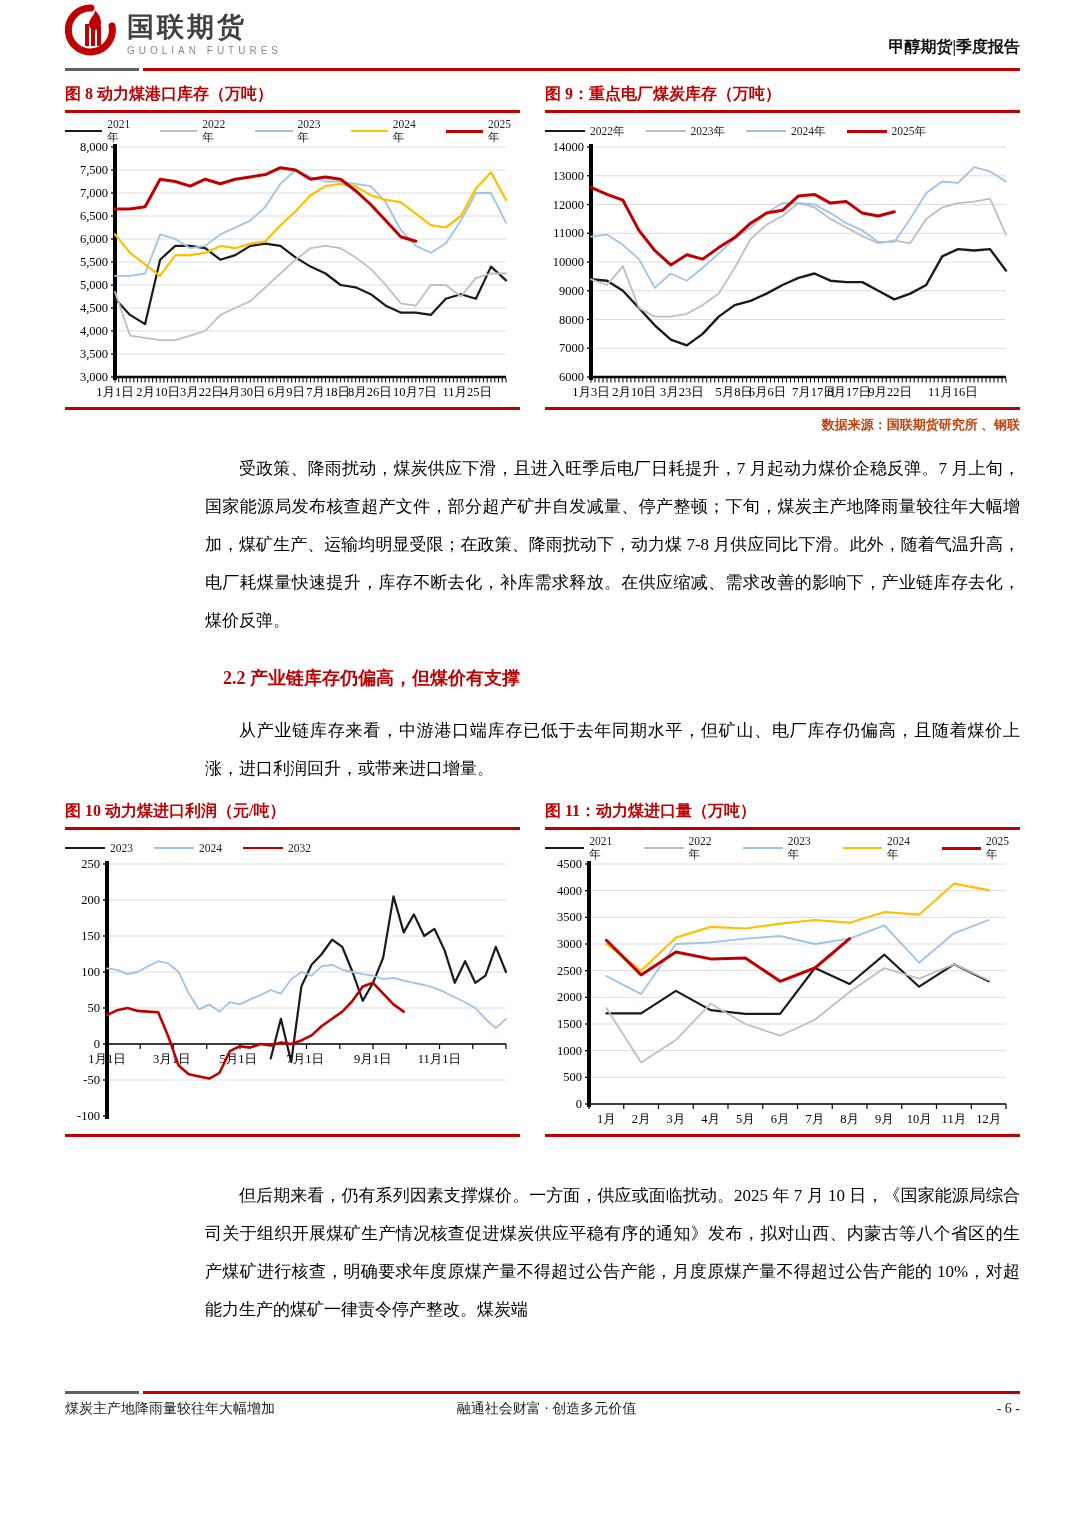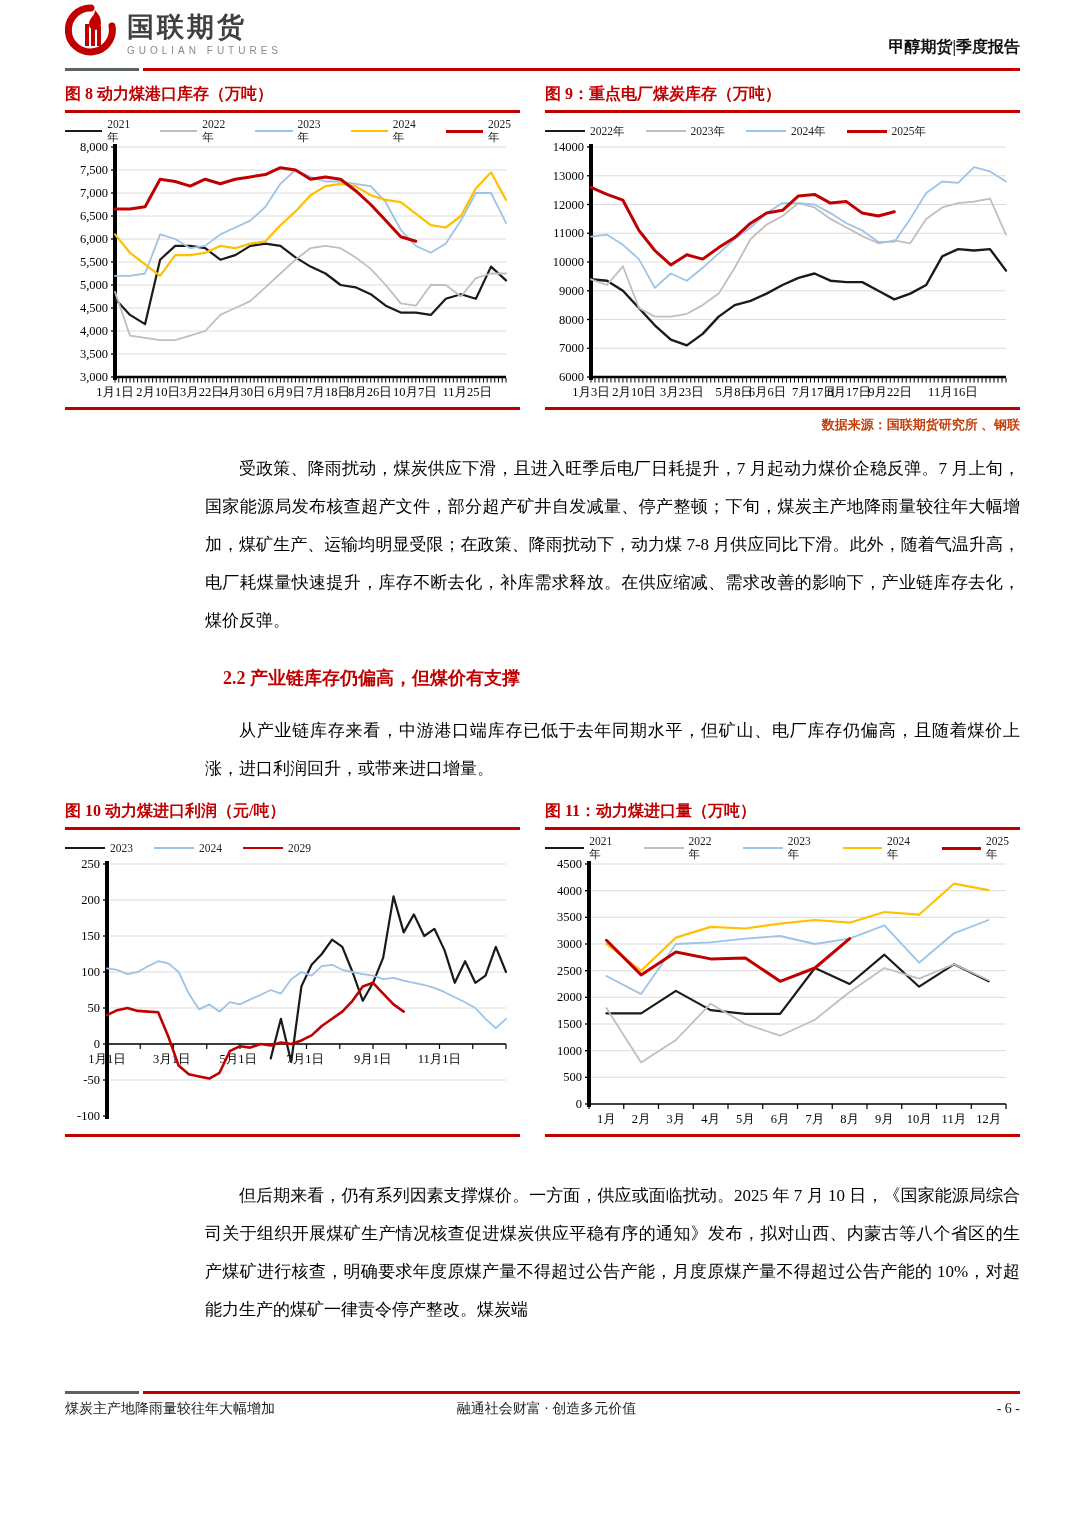--- a/index.html
+++ b/index.html
@@ -453,21 +453,21 @@
             <span class="lg-item">
               <span class="lg-line" style="border-top-width: 2.2px; border-top-color: rgb(26, 26, 26);"></span>
               <span>2023</span>
             </span>
             <span class="lg-item">
               <span class="lg-line" style="border-top-width: 2px; border-top-color: rgb(157, 195, 230);"></span>
               <span>2024</span>
             </span>
             <span class="lg-item">
               <span class="lg-line" style="border-top-width: 2.6px; border-top-color: rgb(192, 0, 0);"></span>
-              <span>2029</span>
+              <span>2032</span>
             </span>
           </div>
         <svg class="chart" width="455" height="272" viewBox="0 0 455 272">
             <text x="35" y="262" text-anchor="end" font-size="12.5" fill="#000" font-family="Liberation Serif, DejaVu Serif, serif">-100</text>
             <line x1="38" y1="258" x2="42" y2="258" stroke="#000" stroke-width="1.3"></line>
             <line x1="42" y1="222.00000000000003" x2="441" y2="222.00000000000003" stroke="#dcdcdc" stroke-width="1"></line>
             <text x="35" y="226.00000000000003" text-anchor="end" font-size="12.5" fill="#000" font-family="Liberation Serif, DejaVu Serif, serif">-50</text>
             <line x1="38" y1="222.00000000000003" x2="42" y2="222.00000000000003" stroke="#000" stroke-width="1.3"></line>
             <line x1="42" y1="186" x2="441" y2="186" stroke="#dcdcdc" stroke-width="1"></line>
             <text x="35" y="190" text-anchor="end" font-size="12.5" fill="#000" font-family="Liberation Serif, DejaVu Serif, serif">0</text>

